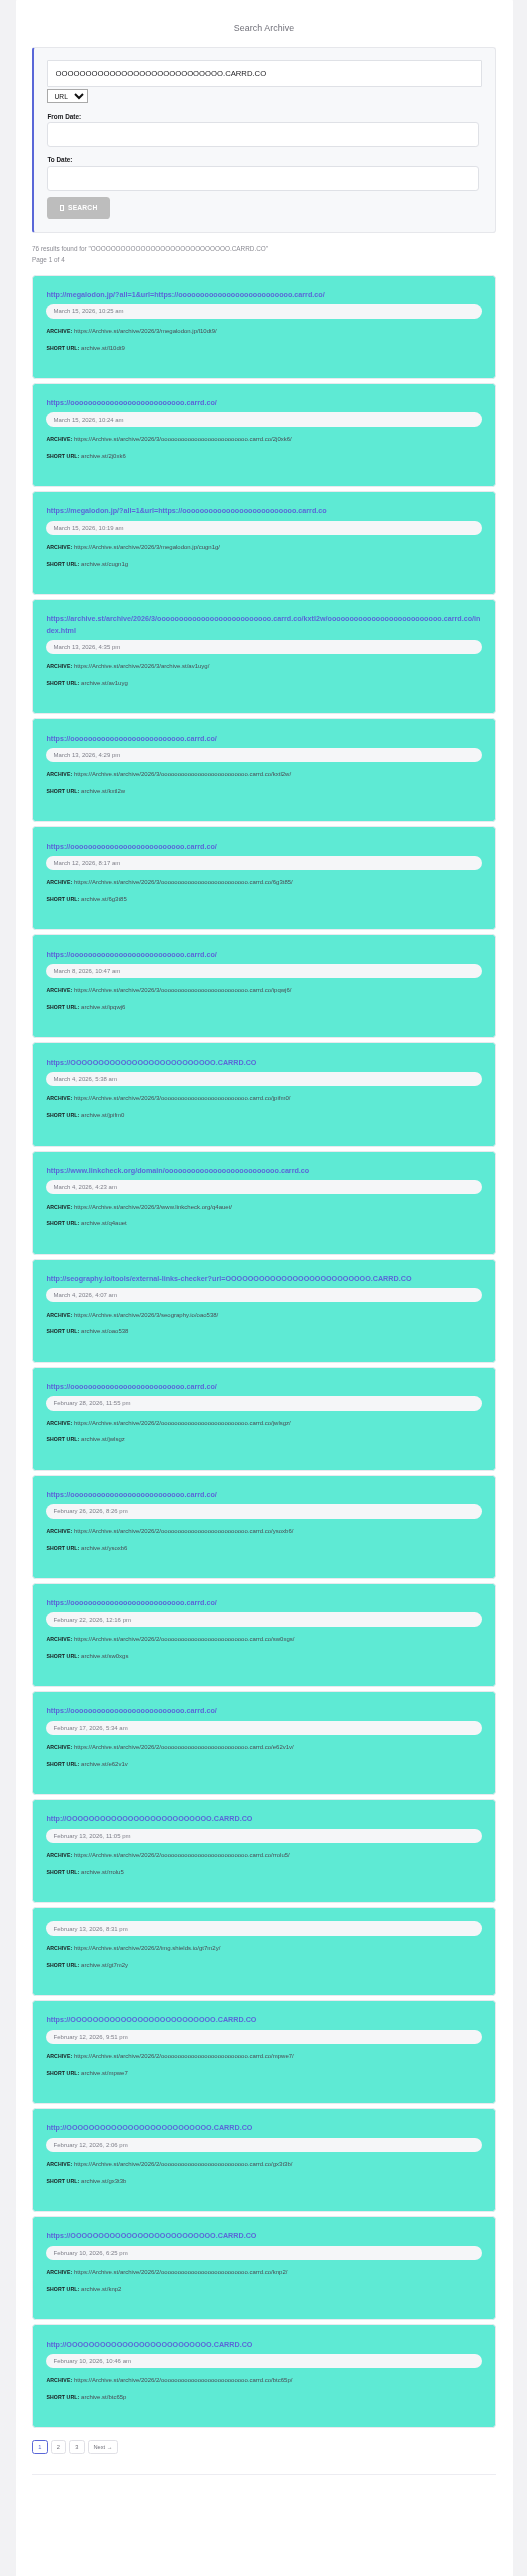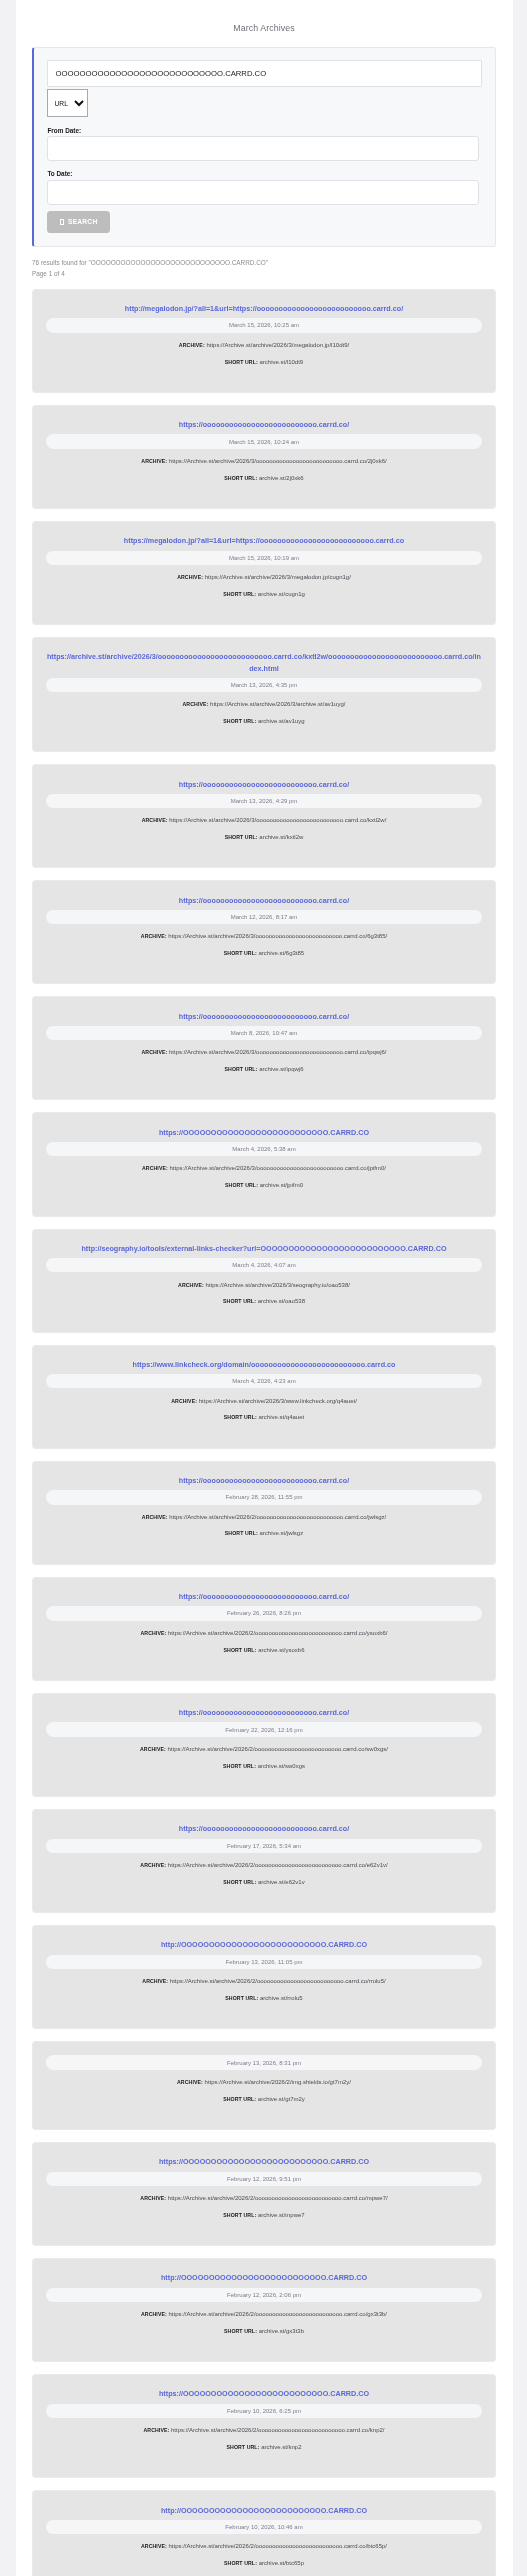--- a/index.html
+++ b/index.html
@@ -51,21 +51,21 @@
     border-radius:1px;
     background:#fff;
     font-family:"Liberation Sans", sans-serif;
     font-size:7.7px;
     color:#1b1b1f;
     padding:0 7.2px;
     outline:none;
   }
   .type-select {
     margin-top:2.6px;
-    height:28px;
+    height:14px;
     font-family:"Liberation Sans", sans-serif;
     font-size:6.7px;
     padding:1px 2.1px;
     border:0.5px solid #a9a9a9;
     background:#fff;
     color:#111;
   }
   .field-label {
     display:block;
     font-size:6.4px;
@@ -112,26 +112,25 @@
   .results-meta {
     margin:11.3px 16.5px 9.3px 16.5px;
     font-size:6.4px;
     line-height:1.65;
     color:#8b8b93;
   }
 
   
   .results { margin:0 16.5px; }
   .result-card {
-    background:#e5e5e5;
+    background:#5eead4;
     border:0.5px solid #e9e9ee;
     border-radius:3.6px;
     padding:13.4px 13.4px 17.5px 13.4px;
-    margin-bottom:12px;
-    text-align:center;
+    margin-bottom:4px;
   }
   .result-url {
     display:block;
     color:#5a67d8;
     font-weight:700;
     font-size:7.2px;
     line-height:1.55;
     text-decoration:none;
     word-break:break-all;
     margin-bottom:4.1px;
@@ -191,21 +190,21 @@
     text-align:center;
     padding:18.5px 0 5.2px 0;
   }
 </style>
 </head>
 <body>
 
 <div class="page">
   <div class="shell">
 
-    <h1 class="page-title">March Archives</h1>
+    <h1 class="page-title">Search Archive</h1>
 
     <div class="search-card">
       <input class="search-input" type="text" value="OOOOOOOOOOOOOOOOOOOOOOOOOOOO.CARRD.CO" style="">
       <select class="type-select">
         <option>URL</option>
       </select>
 
       <label class="field-label">From Date:</label>
       <input class="date-input" type="text" value="" style="">
 
@@ -266,30 +265,30 @@
           <div class="meta-row"><span class="k">ARCHIVE:</span><span> https://Archive.st/archive/2026/3/oooooooooooooooooooooooooo.carrd.co/ipqwj6/</span></div>
           <div class="meta-row"><span class="k">SHORT URL:</span><span> archive.st/ipqwj6</span></div>
         </div>
         <div class="result-card">
           <a class="result-url">https://OOOOOOOOOOOOOOOOOOOOOOOOOO.CARRD.CO</a>
           <div class="result-date">March 4, 2026, 5:38 am</div>
           <div class="meta-row"><span class="k">ARCHIVE:</span><span> https://Archive.st/archive/2026/3/oooooooooooooooooooooooooo.carrd.co/jpifm0/</span></div>
           <div class="meta-row"><span class="k">SHORT URL:</span><span> archive.st/jpifm0</span></div>
         </div>
         <div class="result-card">
+          <a class="result-url">https://www.linkcheck.org/domain/oooooooooooooooooooooooooo.carrd.co</a>
+          <div class="result-date">March 4, 2026, 4:23 am</div>
+          <div class="meta-row"><span class="k">ARCHIVE:</span><span> https://Archive.st/archive/2026/3/www.linkcheck.org/q4auet/</span></div>
+          <div class="meta-row"><span class="k">SHORT URL:</span><span> archive.st/q4auet</span></div>
+        </div>
+        <div class="result-card">
           <a class="result-url">http://seography.io/tools/external-links-checker?url=OOOOOOOOOOOOOOOOOOOOOOOOOO.CARRD.CO</a>
           <div class="result-date">March 4, 2026, 4:07 am</div>
           <div class="meta-row"><span class="k">ARCHIVE:</span><span> https://Archive.st/archive/2026/3/seography.io/oao538/</span></div>
           <div class="meta-row"><span class="k">SHORT URL:</span><span> archive.st/oao538</span></div>
-        </div>
-        <div class="result-card">
-          <a class="result-url">https://www.linkcheck.org/domain/oooooooooooooooooooooooooo.carrd.co</a>
-          <div class="result-date">March 4, 2026, 4:23 am</div>
-          <div class="meta-row"><span class="k">ARCHIVE:</span><span> https://Archive.st/archive/2026/3/www.linkcheck.org/q4auet/</span></div>
-          <div class="meta-row"><span class="k">SHORT URL:</span><span> archive.st/q4auet</span></div>
         </div>
         <div class="result-card">
           <a class="result-url">https://oooooooooooooooooooooooooo.carrd.co/</a>
           <div class="result-date">February 28, 2026, 11:55 pm</div>
           <div class="meta-row"><span class="k">ARCHIVE:</span><span> https://Archive.st/archive/2026/2/oooooooooooooooooooooooooo.carrd.co/jwlsgz/</span></div>
           <div class="meta-row"><span class="k">SHORT URL:</span><span> archive.st/jwlsgz</span></div>
         </div>
         <div class="result-card">
           <a class="result-url">https://oooooooooooooooooooooooooo.carrd.co/</a>
           <div class="result-date">February 26, 2026, 8:26 pm</div>

